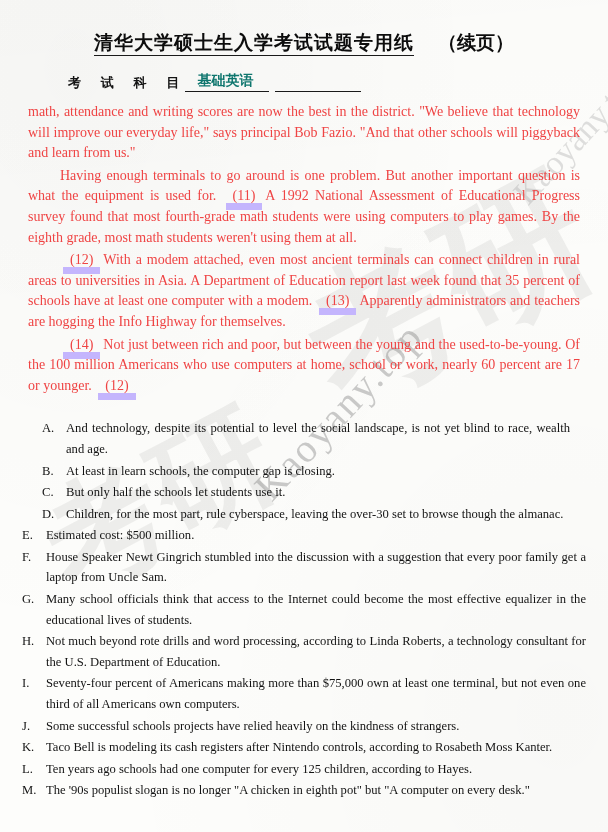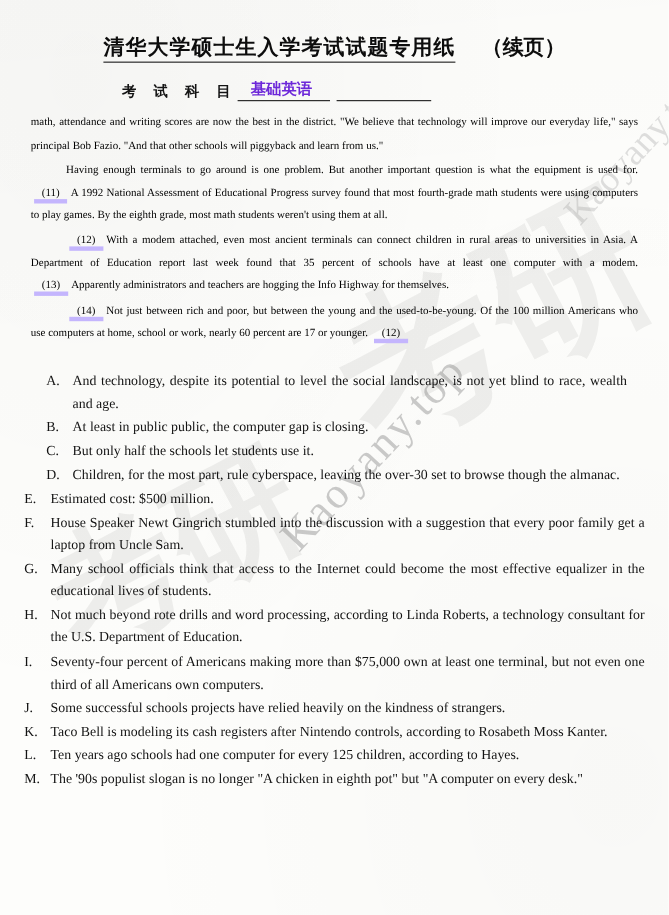--- a/index.html
+++ b/index.html
@@ -104,65 +104,65 @@
     border-bottom: 1.6px solid #1a1a1a;
     padding-bottom: 2px;
   }
   .doc-title .suffix {
     margin-left: 24px;
     letter-spacing: 0;
     font-family: Liberation Mono, monospace;
   }
   .subject-row {
     margin: 16px 0 0 0;
-    padding-left: 111px;
+    padding-left: 68px;
     display: flex;
     align-items: flex-end;
-    font-family: Liberation Sans, sans-serif;
+    font-family: Liberation Mono, monospace;
   }
   .subject-label {
     font-size: 13px;
     font-weight: 700;
     letter-spacing: 6px;
     color: #141414;
     white-space: nowrap;
   }
   .subject-value {
     font-size: 14px;
     font-weight: 700;
-    color: #6d28d9;
+    color: #0f766e;
     border-bottom: 1.4px solid #1a1a1a;
     padding: 0 6px 1px 2px;
     min-width: 76px;
     text-align: center;
     white-space: nowrap;
   }
   .subject-blank {
     border-bottom: 1.4px solid #1a1a1a;
     width: 86px;
     height: 14px;
     margin-left: 6px;
   }
   .body-block {
     margin: 10px 28px 16px 28px;
-    font-size: 10px;
+    font-size: 14px;
     line-height: 20.6px;
     text-align: justify;
     text-justify: inter-word;
-    color: #000000;
+    color: #ef4444;
   }
   p.para {
     margin: 0 0 2px 0;
     text-indent: 0;
   }
   p.para.indent {
     text-indent: 32px;
   }
   .blank {
-    border-bottom: 4px solid #c4b5fd;
+    border-bottom: 7px solid #c4b5fd;
     padding: 0 7px;
     margin: 0 3px;
     white-space: nowrap;
   }
   
   .options {
     margin: 22px 22px 0 22px;
     font-size: 12.6px;
     line-height: 20.6px;
     color: #131313;
@@ -221,21 +221,21 @@
         <p class="para indent"><span class="blank">(14)</span><span>Not just between rich and poor, but between the young and the used-to-be-young. Of the 100 million Americans who use computers at home, school or work, nearly 60 percent are 17 or younger.</span> <span class="blank">(12)</span></p>
       </div>
 
     <div class="options" id="options-list">
         <div class="opt pad">
           <span class="opt-letter">A.</span>
           <span class="opt-text">And technology, despite its potential to level the social landscape, is not yet blind to race, wealth and age.</span>
         </div>
         <div class="opt pad">
           <span class="opt-letter">B.</span>
-          <span class="opt-text">At least in public public, the computer gap is closing.</span>
+          <span class="opt-text">At least in learn schools, the computer gap is closing.</span>
         </div>
         <div class="opt pad">
           <span class="opt-letter">C.</span>
           <span class="opt-text">But only half the schools let students use it.</span>
         </div>
         <div class="opt pad">
           <span class="opt-letter">D.</span>
           <span class="opt-text">Children, for the most part, rule cyberspace, leaving the over-30 set to browse though the almanac.</span>
         </div>
         <div class="opt">

